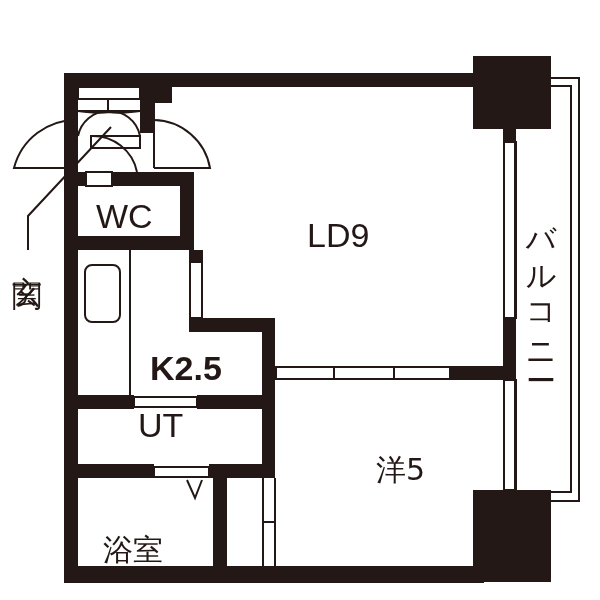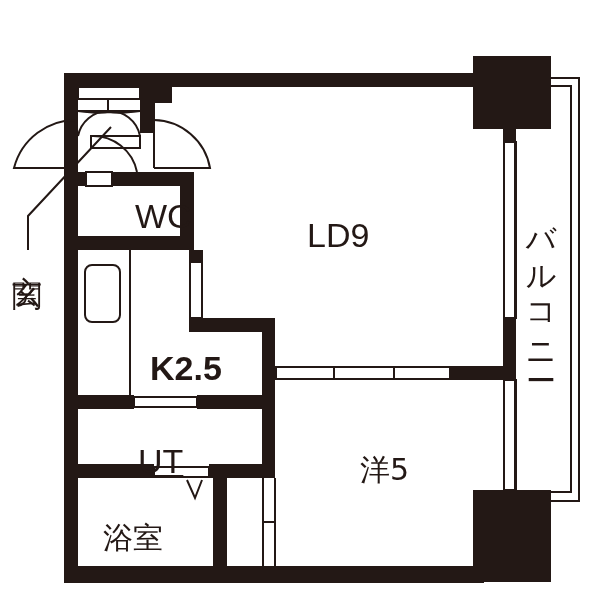--- a/index.html
+++ b/index.html
@@ -91,20 +91,20 @@
     <line x1="394" y1="367" x2="394" y2="379"></line>
 
     <rect x="504" y="142" width="12" height="176"></rect>
     <rect x="504" y="380" width="12" height="110"></rect>
 
     <rect x="515" y="78" width="64" height="423"></rect>
     <rect x="515" y="86" width="56" height="406"></rect>
   </g>
 </svg>
 
-<div class="lbl big" style="left:96px;top:199px;margin-left:39px;">WC</div>
+<div class="lbl big" style="left:96px;top:199px;">WC</div>
 <div class="lbl big" style="left:307px;top:218px;">LD9</div>
 <div class="lbl big" style="left:150px;top:351px;font-weight:bold;">K2.5</div>
-<div class="lbl big" style="left:138px;top:444px;text-decoration:underline;">UT</div>
-<div class="lbl jp" style="left:103px;top:523px;">浴室</div>
-<div class="lbl jp" style="left:360px;top:455px;">洋5</div>
+<div class="lbl big" style="left:138px;top:408px;">UT</div>
+<div class="lbl jp" style="left:103px;top:535px;">浴室</div>
+<div class="lbl jp" style="left:376px;top:455px;">洋5</div>
 <div class="lbl jp vert" style="left:526px;top:205px;">バルコニー</div>
 <div class="lbl jp vert" style="left:12px;top:252px;">玄関</div>
 
 </body></html>

